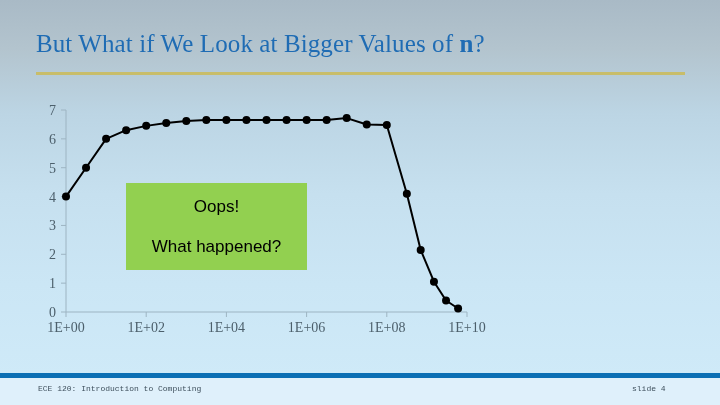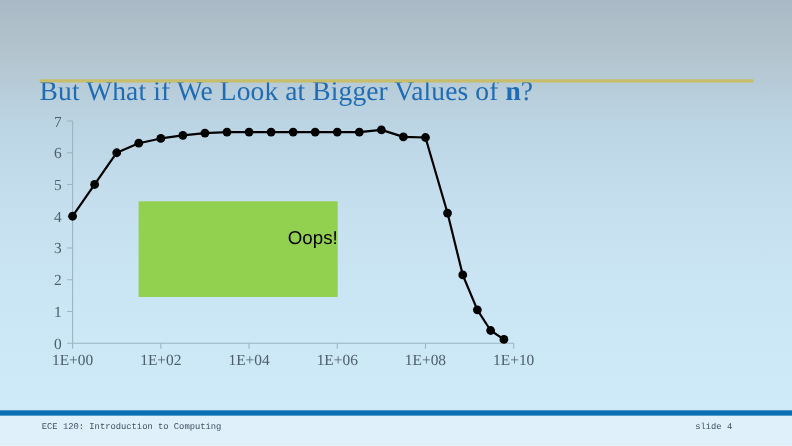--- a/index.html
+++ b/index.html
@@ -28,21 +28,20 @@
   }
   #title {
     position: absolute;
     left: 36px;
     top: 30px;
     font-family: "Liberation Serif", serif;
     font-size: 25px;
     color: #1f6cb4;
     letter-spacing: 0.1px;
     white-space: nowrap;
-    margin-top: 40px;
   }
   #title b { font-weight: bold; }
   #title-rule {
     position: absolute;
     left: 36px;
     top: 72px;
     width: 649px;
     height: 3px;
     background: #c8bd6a;
   }
@@ -64,21 +63,21 @@
   
   #callout {
     position: absolute;
     left: 126px;
     top: 183px;
     width: 181px;
     height: 87px;
     background: #92d050;
     display: flex;
     flex-direction: column;
-    align-items: flex-end;
+    align-items: center;
     justify-content: center;
   }
   #callout .line1 {
     font-family: "Liberation Sans", sans-serif;
     font-size: 17px;
     color: #000000;
     margin-bottom: 20px;
   }
   #callout .line2 {
     font-family: "Liberation Sans", sans-serif;
@@ -188,20 +187,21 @@
           <circle cx="420.69" cy="249.96" r="4" fill="#000000"></circle>
           <circle cx="433.96" cy="281.70" r="4" fill="#000000"></circle>
           <circle cx="446.03" cy="300.46" r="4" fill="#000000"></circle>
           <circle cx="458.10" cy="308.54" r="4" fill="#000000"></circle>
         </g>
     </svg>
   </div>
 
   <div id="callout">
     <div class="line1">Oops!</div>
+    <div class="line2">What happened?</div>
   </div>
 
   <div id="footer-bar"></div>
   <div id="footer">
     <div class="f-left">ECE 120: Introduction to Computing</div>
     <div class="f-right">slide 4</div>
   </div>
 
 </div>
 

